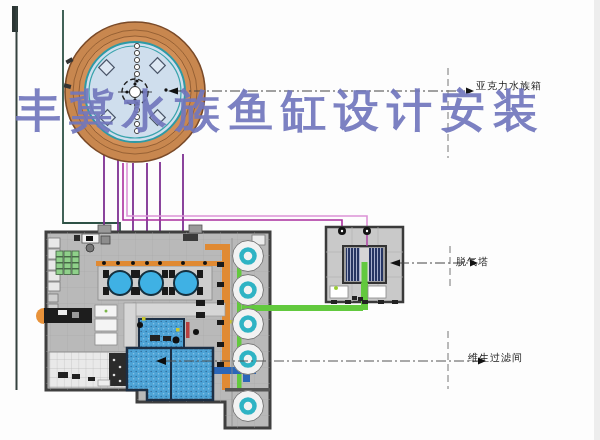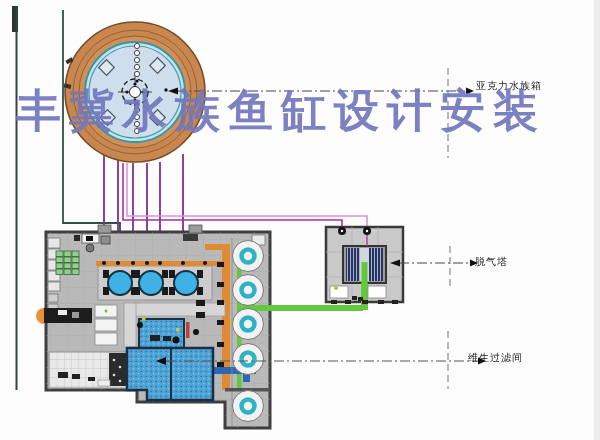--- a/index.html
+++ b/index.html
@@ -5,21 +5,21 @@
   html,body{margin:0;padding:0;background:#fff;}
   .stage{position:relative;width:600px;height:440px;background:#fdfdfd;overflow:hidden;
          font-family:"DejaVu Sans","Liberation Sans",sans-serif;}
   .stage svg{position:absolute;left:0;top:0;}
   .watermark{position:absolute;left:16px;top:88px;width:580px;
              font-size:45px;font-weight:bold;color:#7277bd;opacity:.92;
              letter-spacing:8px;line-height:1;white-space:nowrap;z-index:5;}
   .callout{position:absolute;font-size:10px;color:#1a1a1a;line-height:1;
            letter-spacing:1px;white-space:nowrap;z-index:4;font-family:Liberation Mono, monospace;}
   #callout-aquarium{left:476px;top:82px;}
-  #callout-tower{left:475px;top:258px;}
+  #callout-tower{left:456px;top:258px;}
   #callout-filter{left:468px;top:354px;}
 </style>
 </head>
 <body>
 
 <div class="stage">
 
 <svg width="600" height="440" viewBox="0 0 600 440">
   <defs>
     <pattern id="tiles" width="17" height="16" patternUnits="userSpaceOnUse">

